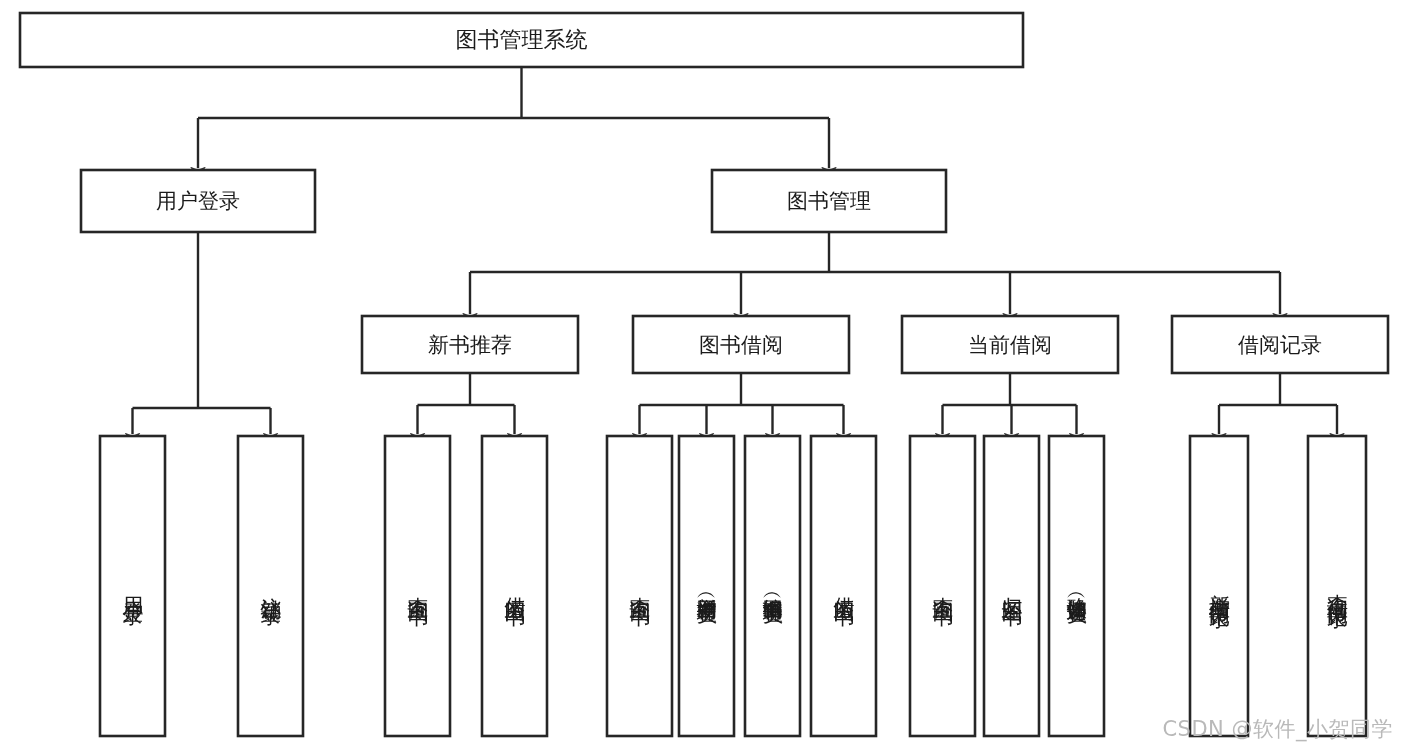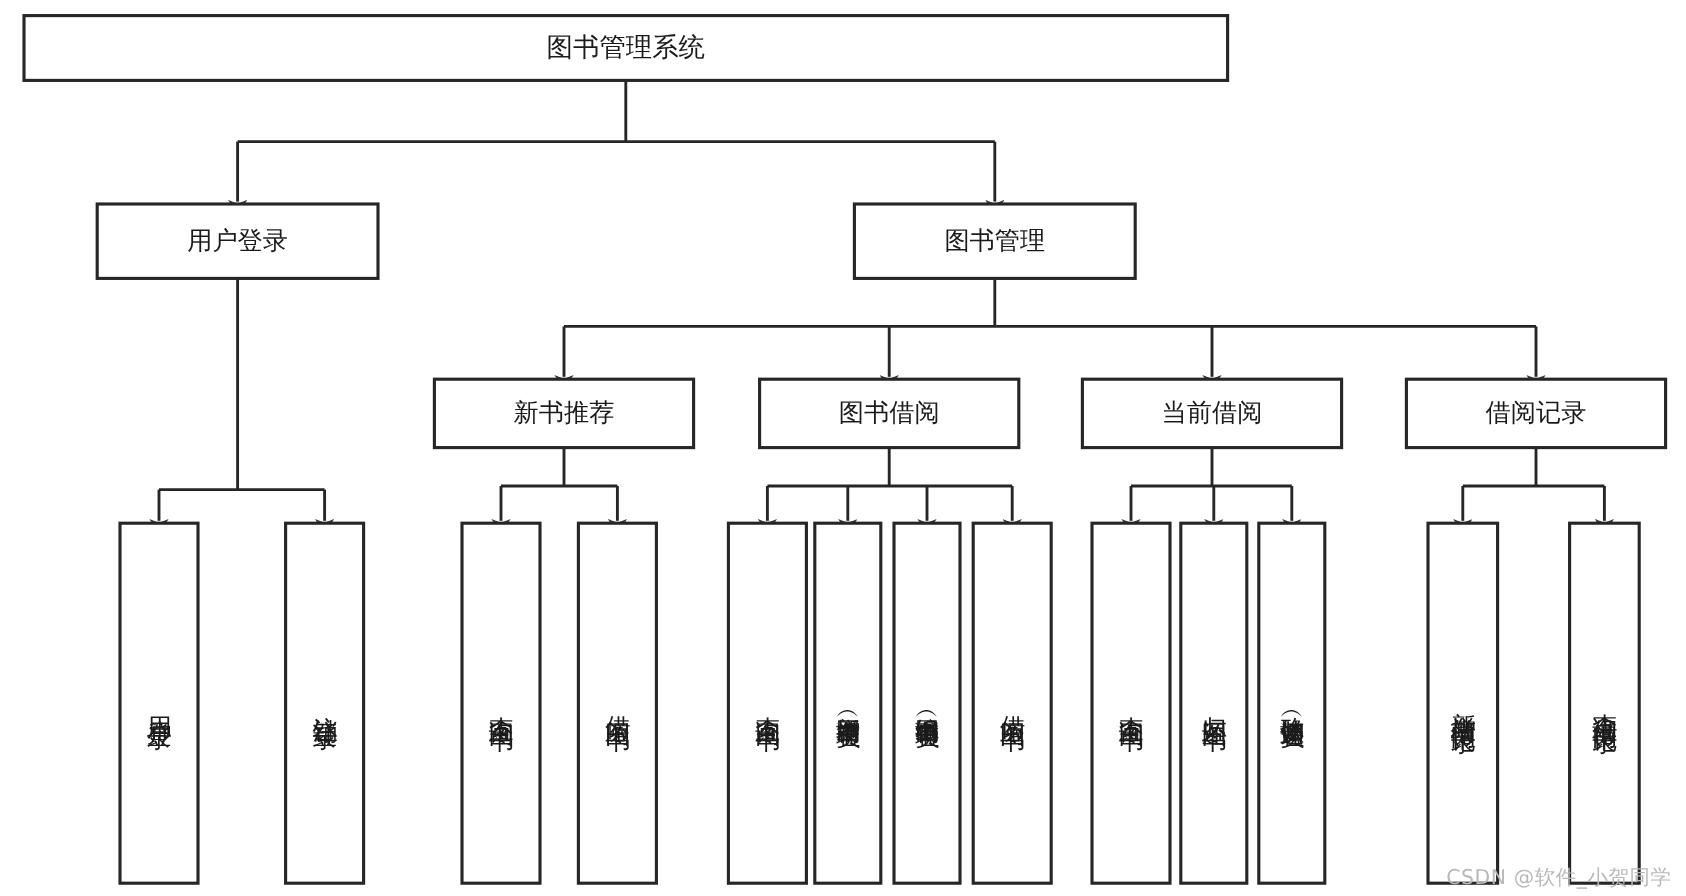--- a/index.html
+++ b/index.html
@@ -68,21 +68,21 @@
     letter-spacing: 3px;
     color: #1b1b1b;
     white-space: nowrap;
     text-align: center;
   }
   .watermark {
     position: absolute;
     right: 12px;
     bottom: 4px;
     font-family: "DejaVu Sans", "Liberation Sans", sans-serif;
-    font-size: 17px;
+    font-size: 21px;
     color: #b9b9b9;
     letter-spacing: 0.5px;
     white-space: nowrap;
   }
 </style>
 </head>
 <body>
 
 <div id="diagram-root">
   <svg class="diagram-svg" viewBox="0 0 1405 747" xmlns="http://www.w3.org/2000/svg">

